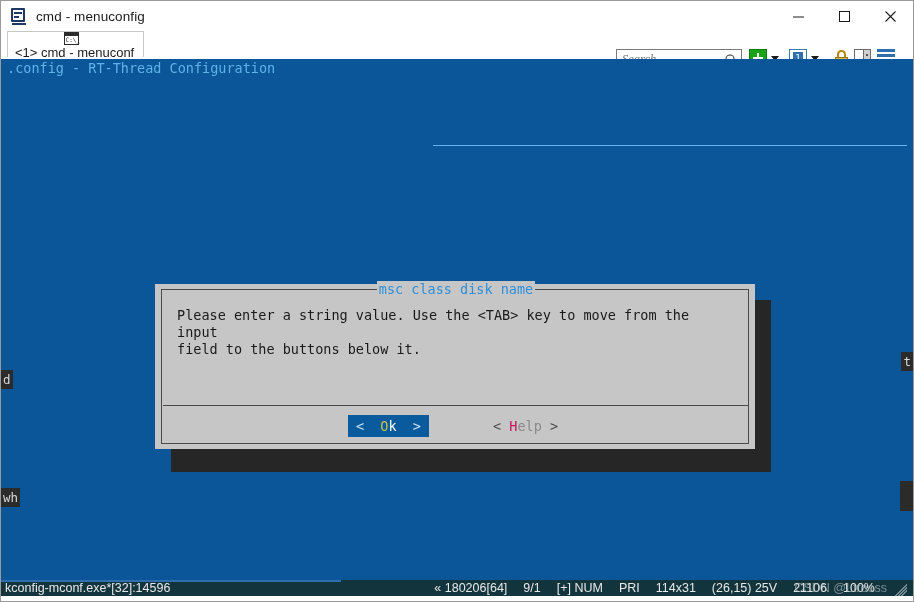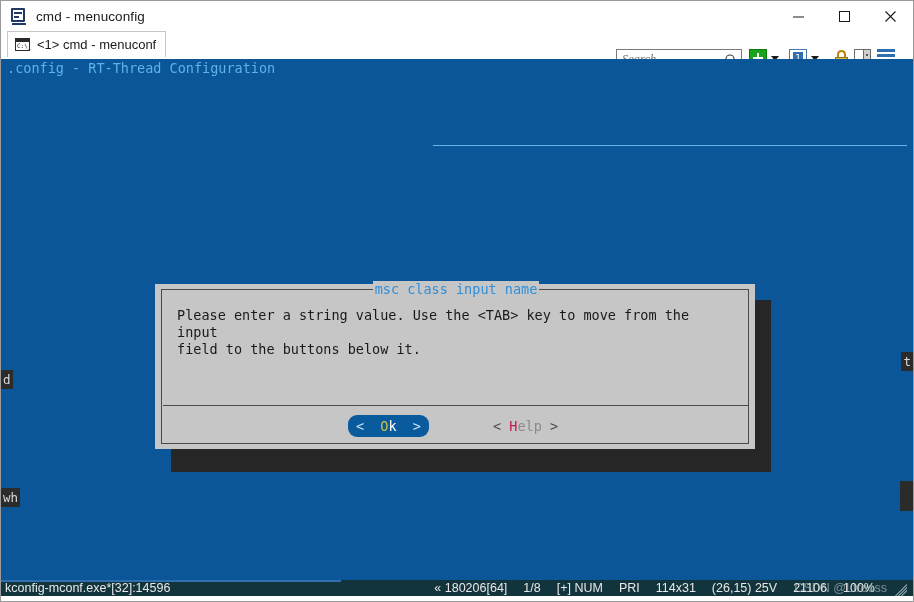--- a/index.html
+++ b/index.html
@@ -48,21 +48,21 @@
   .winbtn svg{display:block;}
 
   
   .tabrow{
     position:absolute;left:0;top:30px;width:912px;height:28px;
     background:#ffffff;
   }
   .tab{
     position:absolute;left:6px;top:0px;height:26px;
     border:1px solid #c7c7c7;border-bottom:none;background:#ffffff;
-    display:flex;align-items:center;padding:0 9px 0 7px;box-sizing:border-box;
+    display:flex;align-items:center;padding:0 9px 0 7px;box-sizing:border-box;flex-direction:column;
   }
   .tab-icon{
     width:15px;height:13px;margin-right:7px;position:relative;flex:0 0 auto;
     background:#ffffff;border:1px solid #2b2b2b;box-sizing:border-box;
   }
   .tab-icon .tbar{position:absolute;left:0;top:0;right:0;height:3px;background:#2b2b2b;}
   .tab-icon .tglyph{
     position:absolute;left:1px;top:4px;font-size:6px;line-height:6px;color:#2b2b2b;
     font-family:"DejaVu Sans Mono", monospace;
   }
@@ -188,21 +188,21 @@
     position:absolute;left:1px;top:115px;width:586px;height:1px;background:#4a4a4a;
   }
   .dlg-btns{
     position:absolute;left:0;top:124px;width:588px;height:24px;
     display:flex;align-items:center;justify-content:center;
   }
   .btn{
     font-size:13.5px;line-height:20px;white-space:nowrap;padding:1px 6px;color:#4a4a4a;
   }
   .btn .ang{color:#4a4a4a;}
-  .btn.sel{background:#0a5a9e;color:#ffffff;padding:1px 8px;margin-right:58px;border-radius:9px;}
+  .btn.sel{background:#0a5a9e;color:#ffffff;padding:1px 8px;margin-right:58px;}
   .btn.sel .ang{color:#cfe4f5;}
   .btn.sel .hot{color:#c9c24a;}
   .btn .hot{color:#c7145a;}
   .btn .rest{color:#8a8a8a;}
 
   
   .statusbar{
     position:absolute;left:0;top:579px;width:912px;height:16px;
     background:#12343d;color:#e8e8e8;font-size:12.5px;
     display:flex;align-items:center;
@@ -325,21 +325,21 @@
     <div class="edge edge-t">t</div>
     <div class="edge-block"></div>
 
     <div class="dlg-shadow"></div>
 
     <div class="dlg">
       <div class="dlg-inner">
 
         <div class="dlg-title-wrap">
           <div class="dlg-dash left"></div>
-          <div class="dlg-title">msc class input name</div>
+          <div class="dlg-title">msc class disk name</div>
           <div class="dlg-dash right"></div>
         </div>
 
         <div class="dlg-msg">
           <div>Please enter a string value. Use the &lt;TAB&gt; key to move from the input</div>
           <div>field to the buttons below it.</div>
         </div>
 
 
         <div class="dlg-sep"></div>
@@ -352,21 +352,21 @@
 
       </div>
     </div>
   </div>
 
   <div class="statusbar">
     <div class="status-accent"></div>
     <div class="status-left">kconfig-mconf.exe*[32]:14596</div>
     <div class="status-right">
       <span>« 180206[64]</span>
-      <span>1/8</span>
+      <span>9/1</span>
       <span>[+] NUM</span>
       <span>PRI</span>
       <span>114x31</span>
       <span>(26,15) 25V</span>
       <span>21106</span>
       <span>100%</span>
       <span class="grip">
           <i></i>
           <i></i>
           <i></i>

